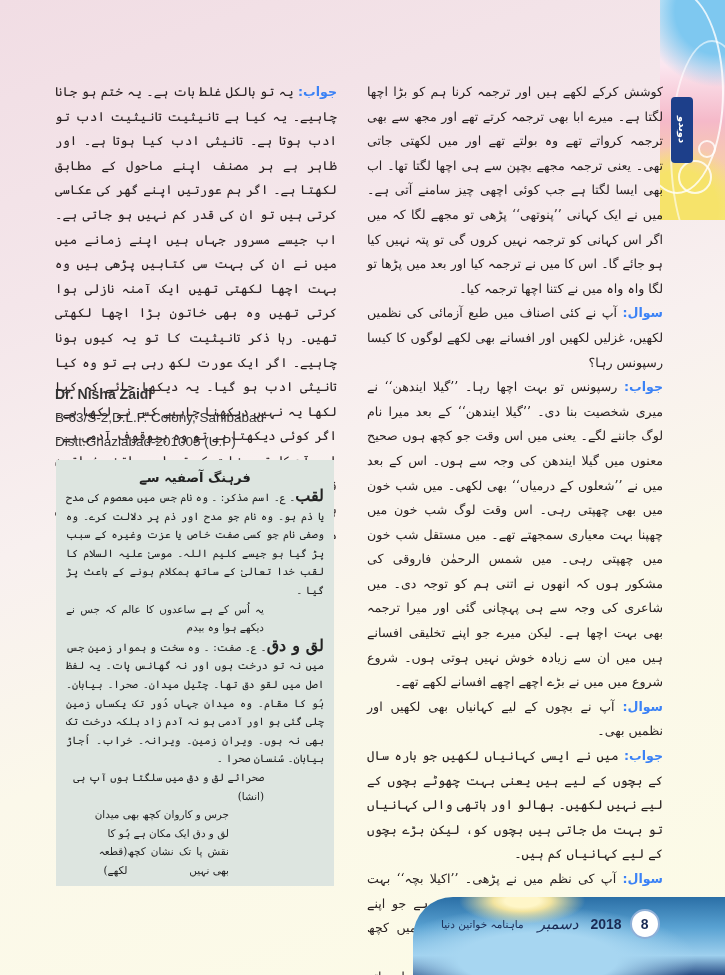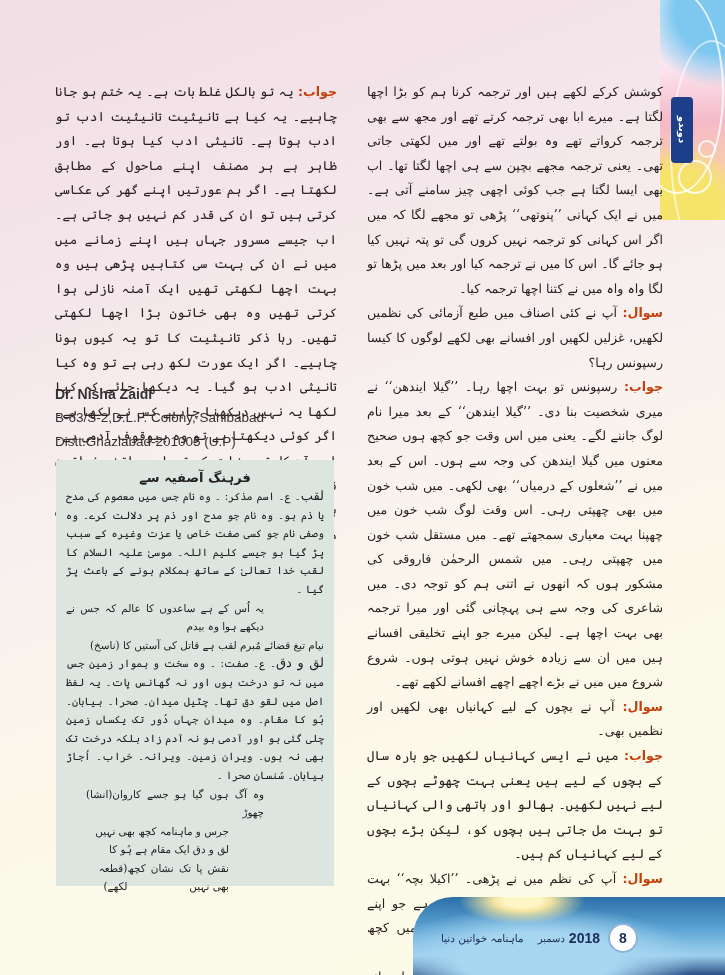--- a/index.html
+++ b/index.html
@@ -7,21 +7,21 @@
     width: 725px; height: 975px; overflow: hidden; position: relative;
     background: linear-gradient(160deg, #f1dde4 0%, #f4e6ea 25%, #f8f0ef 45%, #fbf8ea 65%, #fcfbe6 100%);
     font-family: "DejaVu Serif", serif;
     color: #222;
   }
   .col {
     position: absolute; direction: rtl; text-align: justify;
     font-size: 12.6px; line-height: 24.6px; color: #2a2222;
   }
   .col p { margin: 0; }
-  .col .lbl { font-family: "DejaVu Sans", sans-serif; font-weight: bold; color: #c2410c; }
+  .col .lbl { font-family: "DejaVu Sans", sans-serif; font-weight: bold; color: #3b82f6; }
   .col-right { left: 367px; top: 80px; width: 296px; }
   .col-left  { left: 55px;  top: 80px; width: 282px; }
   .sep {
     text-align: center; direction: ltr; font-family: "DejaVu Sans", sans-serif;
     letter-spacing: 2px; margin-top: 4px; font-size: 12px;
   }
   .sep span { display: inline-block; width: 10px; height: 9px; border: 2px solid #222; margin: 0 1px; }
   .address {
     position: absolute; left: 55px; top: 382px; direction: ltr;
     font-family: "Liberation Sans", sans-serif; color: #333;
@@ -32,21 +32,21 @@
   .glossary {
     position: absolute; left: 56px; top: 460px; width: 278px; height: 426px;
     background: #dde5e0; direction: rtl; padding: 10px 0 3px 0; box-sizing: border-box;
   }
   .glossary .g-title {
     text-align: center; font-size: 13px; font-weight: bold; color: #222; margin-bottom: 2px;
     font-family: "DejaVu Sans", sans-serif;
   }
   .glossary .g-body { padding: 0 10px; font-size: 10.4px; line-height: 18.6px; text-align: justify; color: #222; }
   .glossary .g-body p { margin: 0; }
-  .glossary .g-body .term { font-weight: normal; font-size: 13px; }
+  .glossary .g-body .term { font-weight: bold; font-size: 16px; }
   .glossary .verse { padding-right: 60px; }
   .glossary .verse.row { display: flex; justify-content: space-between; padding-right: 60px; padding-left: 20px; }
   .glossary .verse2 { padding-right: 95px; }
   .glossary .verse2.row { display: flex; justify-content: space-between; padding-right: 95px; padding-left: 20px; }
 
   .deco {
     position: absolute; left: 660px; top: 0; width: 65px; height: 220px; overflow: hidden;
     background:
       radial-gradient(circle at 30% 95%, #f6e36a 0 18%, transparent 30%),
       radial-gradient(circle at 90% 5%, #7ec8f0 0 20%, transparent 35%),
@@ -63,24 +63,24 @@
   }
   .footer {
     position: absolute; left: 413px; top: 897px; width: 312px; height: 78px; overflow: hidden;
     background:
       radial-gradient(ellipse at 35% 5%, #fff6c8 0 6%, #f2e4a0 10%, transparent 22%),
       radial-gradient(ellipse at 40% 80%, #a7d6f1 0 30%, transparent 60%),
       linear-gradient(180deg, #2b6fa6 0%, #5aa3d3 40%, #9ed0ee 75%, #2a4f86 100%);
     border-top-left-radius: 40px;
   }
   .footer .bar {
-    position: absolute; left: 28px; top: 26px; display: flex; align-items: center; direction: ltr;
+    position: absolute; left: 28px; top: 12px; display: flex; align-items: center; direction: ltr;
   }
   .footer .mag { font-size: 10.5px; color: #1a2b55; margin-right: 14px; }
-  .footer .month { font-size: 10px; color: #1a2b55; margin-right: 4px; }
+  .footer .month { font-size: 15px; color: #1a2b55; margin-right: 12px; font-style: italic; }
   .footer .year { font-family: "Liberation Sans", sans-serif; font-weight: bold; font-size: 14px; color: #1a2b55; margin-right: 8px; }
   .footer .pg {
     width: 26px; height: 26px; border-radius: 50%; background: #fff; border: 2px solid #8fb0d8;
     display: flex; align-items: center; justify-content: center;
     font-family: "Liberation Sans", sans-serif; font-weight: bold; font-size: 14px; color: #1a2b55;
   }
 </style>
 </head>
 <body>
 
@@ -112,28 +112,27 @@
   <div class="name">Dr. Nisha Zaidi</div>
   <div class="line">B-63/S-2,D.L.F. Colony, Sahibabad</div>
   <div class="line">Distt.Ghaziabad-201005 (U.P)</div>
 </div>
 
 <div class="glossary">
   <div class="g-title">فرہنگ آصفیہ سے</div>
   <div class="g-body">
     <p><span class="term">لقب</span><span>۔ ع۔ اسم مذکر: ۔ وہ نام جس میں معصوم کی مدح یا ذم ہو۔ وہ نام جو مدح اور ذم پر دلالت کرے۔ وہ وصفی نام جو کسی صفت خاص یا عزت وغیرہ کے سبب پڑ گیا ہو جیسے کلیم اللہ۔ موسیٰ علیہ السلام کا لقب خدا تعالیٰ کے ساتھ ہمکلام ہونے کے باعث پڑ گیا ۔</span></p>
     <p class="verse">یہ اُس کے ہے ساعدوں کا عالم کہ جس نے دیکھے ہوا وہ بیدم</p>
-    <p>نیام تیغ قضائے مُبرم لقب ہے قاتل کی آستیں کا (ناسخ)</p>
     <p><span class="term">لق و دق</span><span>۔ ع۔ صفت: ۔ وہ سخت و ہموار زمین جس میں نہ تو درخت ہوں اور نہ گھانس پات۔ یہ لفظ اصل میں لقو دق تھا۔ چٹیل میدان۔ صحرا۔ بیابان۔ ہُو کا مقام۔ وہ میدان جہاں دُور تک یکساں زمین چلی گئی ہو اور آدمی ہو نہ آدم زاد بلکہ درخت تک بھی نہ ہوں۔ ویران زمین۔ ویرانہ۔ خراب۔ اُجاڑ بیابان۔ سُنسان صحرا ۔</span></p>
+    <p class="verse">صحرائے لق و دق میں سلگتا ہوں آپ ہی</p>
     <p class="verse row">
-        <span>وہ آگ ہوں گیا ہو جسے کاروان چھوڑ</span>
         <span>(انشا)</span>
       </p>
-    <p class="verse2">جرس و ماہنامہ کچھ بھی نہیں</p>
-    <p class="verse2">لق و دق ایک مقام ہے ہُو کا</p>
+    <p class="verse2">جرس و کاروان کچھ بھی میدان</p>
+    <p class="verse2">لق و دق ایک مکان ہے ہُو کا</p>
     <p class="verse2 row">
         <span>نقش پا تک نشان کچھ بھی نہیں</span>
         <span>(قطعہ لکھے)</span>
       </p>
   </div>
 </div>
 
 <div class="footer">
   <div class="bar">
     <span class="mag">ماہنامہ خواتین دنیا</span>

